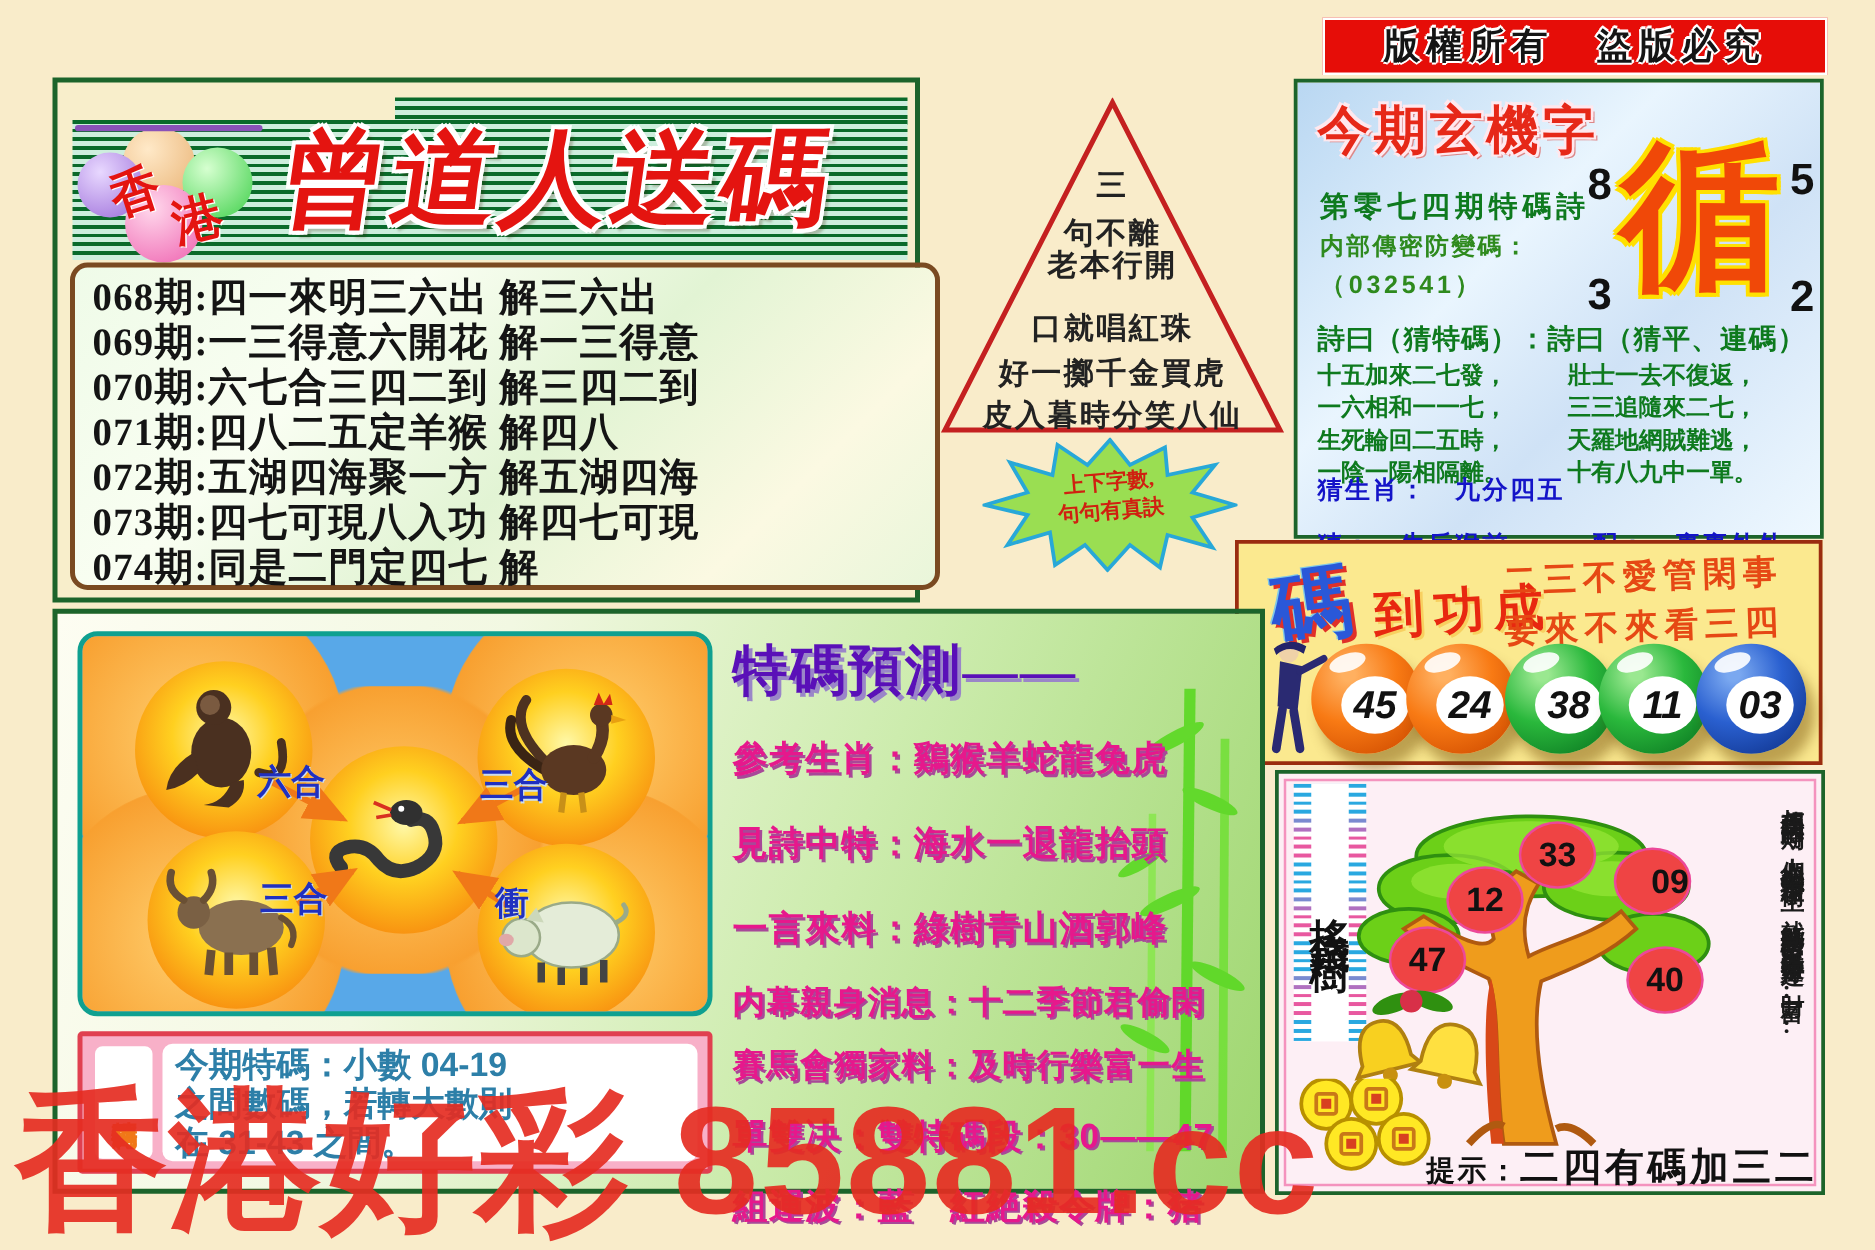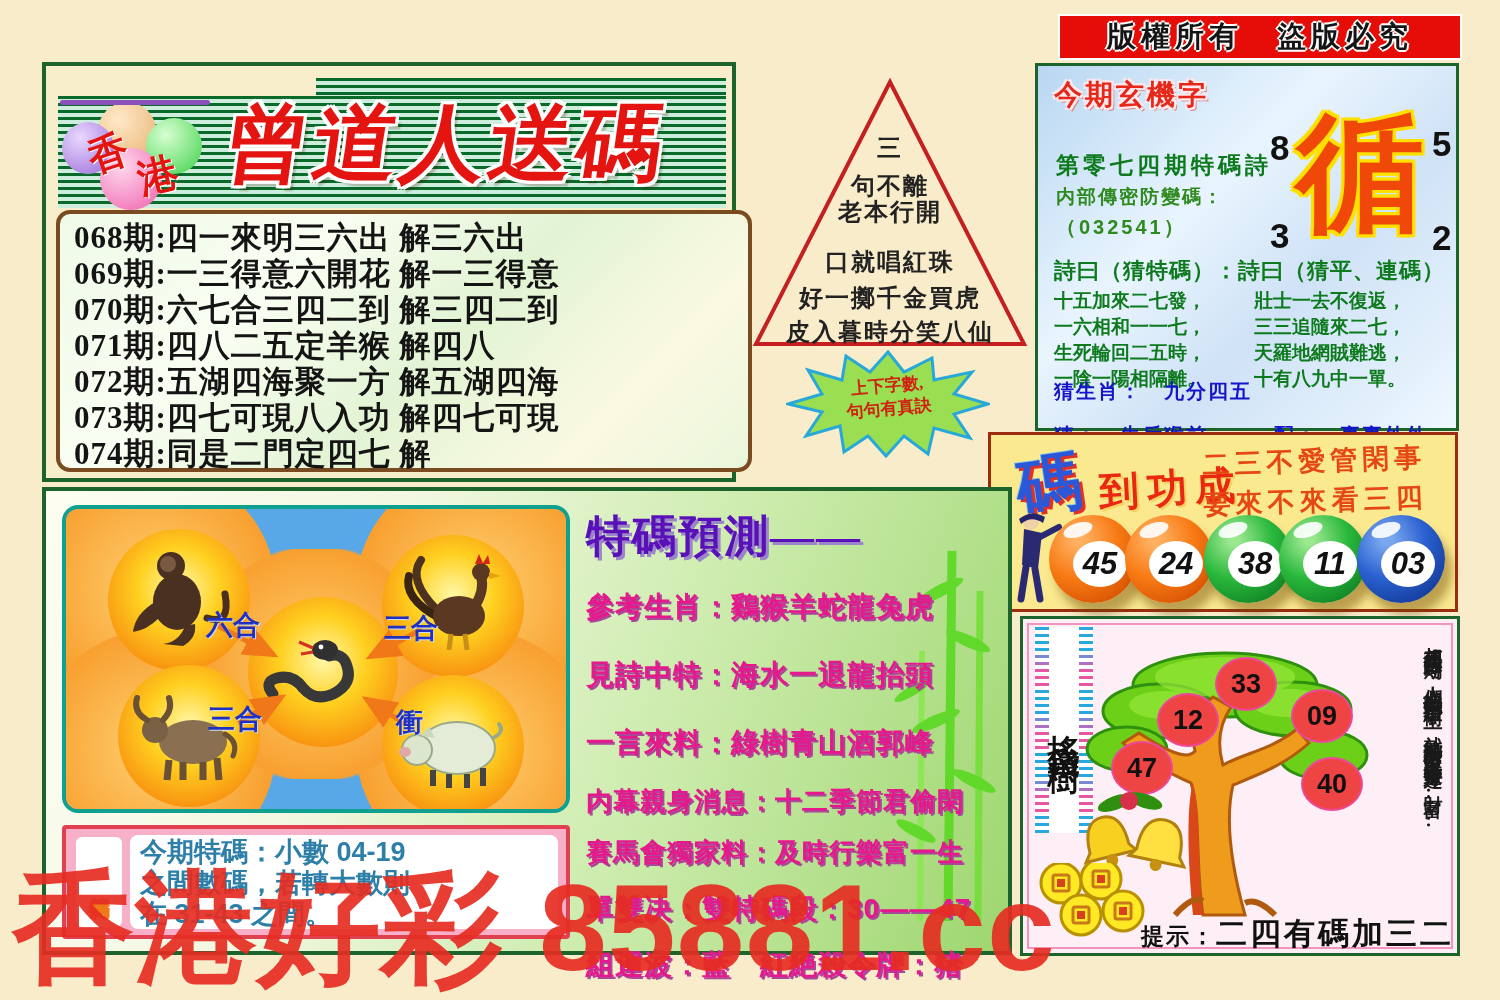--- a/index.html
+++ b/index.html
@@ -49,21 +49,21 @@
 
   
   .starburst{position:absolute;left:786px;top:350px;width:204px;height:108px;}
   .sb-text{position:absolute;left:0;top:24px;width:100%;text-align:center;transform:rotate(-5deg);
     font-size:17px;line-height:23px;font-weight:900;color:#d02010;font-family:"Liberation Serif",serif;}
 
   
   .panelB{position:absolute;left:1035px;top:63px;width:424px;height:368px;box-sizing:border-box;
     border:3px solid #1c642b;
     background:linear-gradient(135deg,#b9d7f2 0%,#e9f5fe 38%,#cfe2f6 62%,#eef8ff 100%);}
-  .pb-header{position:absolute;left:16px;top:10px;font-size:28px;font-weight:900;color:#e62818;
+  .pb-header{position:absolute;left:16px;top:10px;font-size:42px;font-weight:900;color:#e62818;
     letter-spacing:3px;font-family:"Liberation Serif",serif;white-space:nowrap;
     text-shadow:-2px -2px 0 #ffe8ee,2px -2px 0 #ffe8ee,-2px 2px 0 #ffe8ee,2px 2px 0 #ffe8ee,3px 3px 0 #d88;}
   .pb-g1{position:absolute;left:18px;top:84px;font-size:23px;font-weight:900;color:#0e7a1e;letter-spacing:4px;
     font-family:"Liberation Serif",serif;}
   .pb-g2{position:absolute;left:18px;top:118px;font-size:19px;font-weight:900;color:#2e8a1e;letter-spacing:2px;}
   .pb-g3{position:absolute;left:18px;top:148px;font-size:20px;font-weight:900;color:#2e8a1e;letter-spacing:3px;}
   .pb-big{position:absolute;left:258px;top:44px;font-size:128px;line-height:128px;font-weight:900;color:#f04808;
     font-family:"Liberation Serif",serif;
     text-shadow:-3px -3px 0 #ffe000,3px -3px 0 #ffe000,-3px 3px 0 #ffe000,3px 3px 0 #ffe000,0 -3px 0 #ffe000,0 3px 0 #ffe000,-3px 0 0 #ffe000,3px 0 0 #ffe000;}
   .pb-num{position:absolute;font-size:35px;font-weight:700;color:#111;}
@@ -162,21 +162,21 @@
       #e858a0 56px,#e858a0 59px,#fff 59px,#fff 63px);
     background-size:58px 63px;}
   .pe-flag .band{position:absolute;left:14px;top:0;width:30px;height:100%;background:#fff;
     display:flex;align-items:center;justify-content:center;}
   .pe-flag .band span{writing-mode:vertical-rl;font-size:32px;line-height:32px;font-weight:900;color:#111;
     letter-spacing:14px;font-family:"Liberation Serif",serif;}
   .pe-tree{position:absolute;left:52px;top:14px;}
   .fruit{position:absolute;width:58px;height:50px;border-radius:50%;background:#ef4444;
     border:2px solid #ec4899;display:flex;align-items:center;justify-content:center;}
   .fruit span{font-size:27px;font-weight:900;color:#111;}
-  .f33{left:192px;top:38px;} .f12{left:134px;top:74px;} .f09{left:268px;top:70px;}
+  .f33{left:192px;top:38px;} .f12{left:134px;top:74px;} .f09{left:268px;top:59px;justify-content:flex-end;}
   .f47{left:88px;top:122px;}  .f40{left:278px;top:138px;}
   .pe-bells{position:absolute;left:48px;top:168px;}
   .pe-coins{position:absolute;left:16px;top:244px;}
   .pe-legend{position:absolute;right:10px;top:12px;height:296px;writing-mode:vertical-rl;
     font-size:19px;line-height:27px;letter-spacing:3px;color:#1a1a1a;font-weight:700;
     font-family:"Liberation Serif",serif;}
   .pe-tip{position:absolute;left:118px;top:294px;white-space:nowrap;}
   .pe-tip .t1{font-size:23px;font-weight:900;color:#111;font-family:"Liberation Serif",serif;letter-spacing:2px;}
   .pe-tip .t2{font-size:31px;font-weight:900;color:#111;font-family:"Liberation Serif",serif;letter-spacing:3px;}
 

